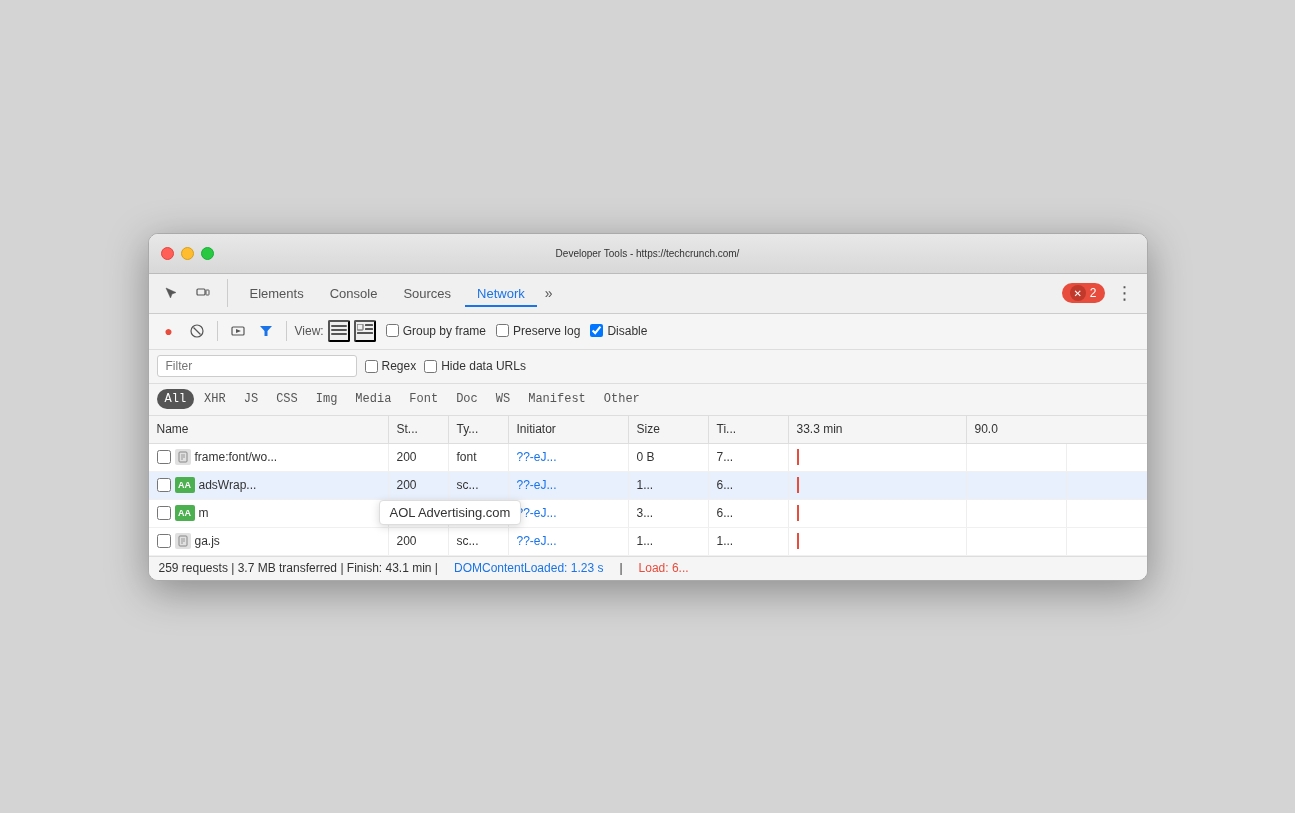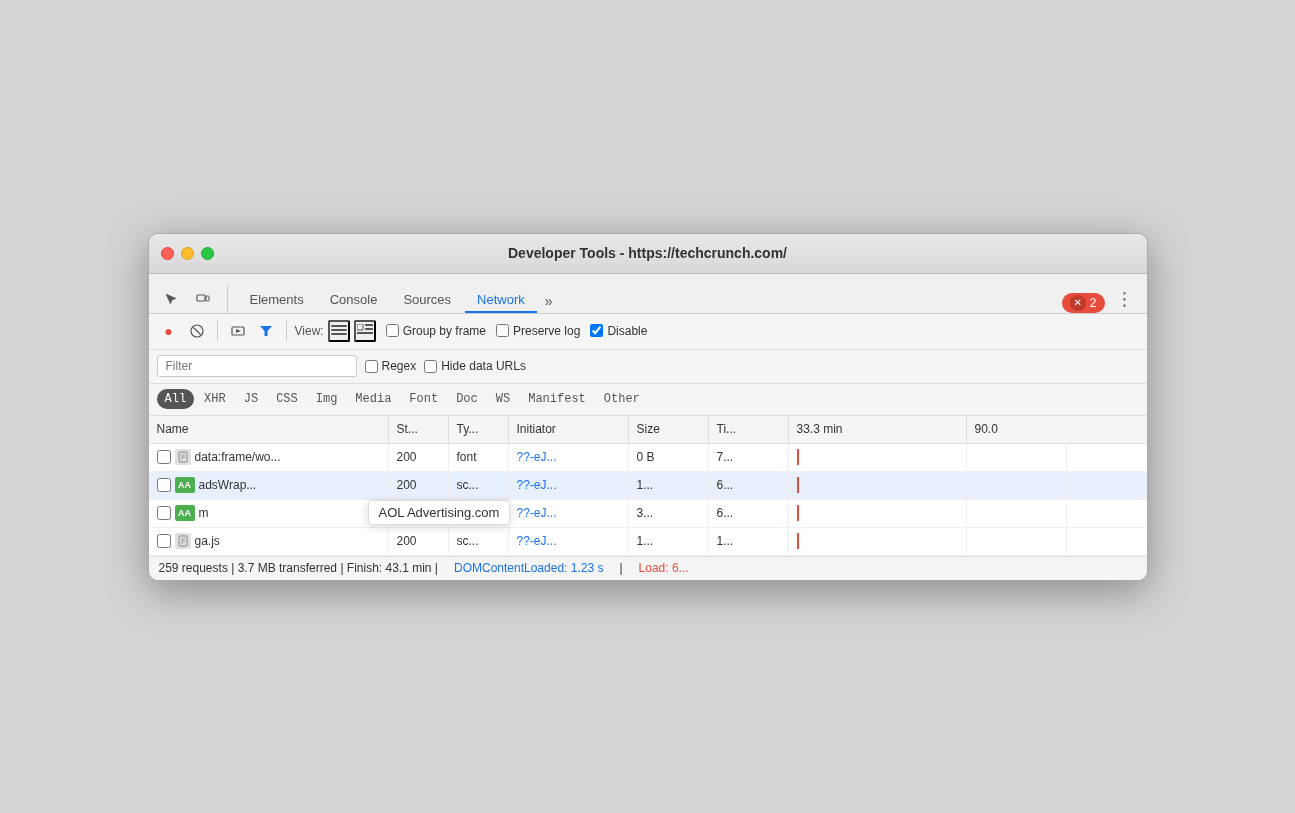--- a/index.html
+++ b/index.html
@@ -41,32 +41,32 @@
       border-radius: 50%;
       border: 1px solid rgba(0,0,0,0.2);
     }
     .tl-red { background: #ff5f57; border-color: #e0443e; }
     .tl-yellow { background: #febc2e; border-color: #d4a017; }
     .tl-green { background: #28c840; border-color: #14ae35; }
     .titlebar-title {
       position: absolute;
       left: 50%;
       transform: translateX(-50%);
-      font-size: 14px;
-      color: #333;
-      font-weight: 700;
+      font-size: 10px;
+      color: #333;
+      font-weight: 400;
     }
     
     .devtools-tabs {
       background: #f0f0f0;
       display: flex;
-      align-items: flex-end;
+      align-items: center;
       height: 40px;
       border-bottom: 1px solid #ccc;
-      padding: 0 8px;
+      padding: 12px 8px;
       gap: 2px;
     }
     .tab-icons {
       display: flex;
       gap: 4px;
       margin-right: 8px;
       padding-right: 10px;
       border-right: 1px solid #ccc;
     }
     .icon-btn {
@@ -335,21 +335,21 @@
     }
     .waterfall-marker {
       width: 2px;
       height: 16px;
       background: #e74c3c;
       margin-right: 4px;
     }
     
     .tooltip {
       position: absolute;
-      left: 219px;
+      left: 230px;
       top: 56px;
       background: white;
       border: 1px solid #ddd;
       border-radius: 4px;
       padding: 4px 10px;
       font-size: 13px;
       color: #333;
       box-shadow: 0 2px 8px rgba(0,0,0,0.15);
       white-space: nowrap;
       z-index: 10;
@@ -520,21 +520,21 @@
       <div class="td-cell">
         <input type="checkbox" class="row-checkbox" style="">
         <div class="name-icon">
           <svg width="10" height="12" viewBox="0 0 10 12">
               <rect x="1" y="1" width="8" height="10" rx="1" fill="none" stroke="#888" stroke-width="1"></rect>
               <line x1="3" y1="4" x2="7" y2="4" stroke="#888" stroke-width="0.8"></line>
               <line x1="3" y1="6" x2="7" y2="6" stroke="#888" stroke-width="0.8"></line>
               <line x1="3" y1="8" x2="5" y2="8" stroke="#888" stroke-width="0.8"></line>
             </svg>
         </div>
-        <span>data:frame/wo...</span>
+        <span>frame:font/wo...</span>
       </div>
       <div class="td-cell">
           <span>200</span>
         </div>
       <div class="td-cell">
           <span>font</span>
         </div>
       <div class="td-cell initiator-link">
           <span>??-eJ...</span>
         </div>

